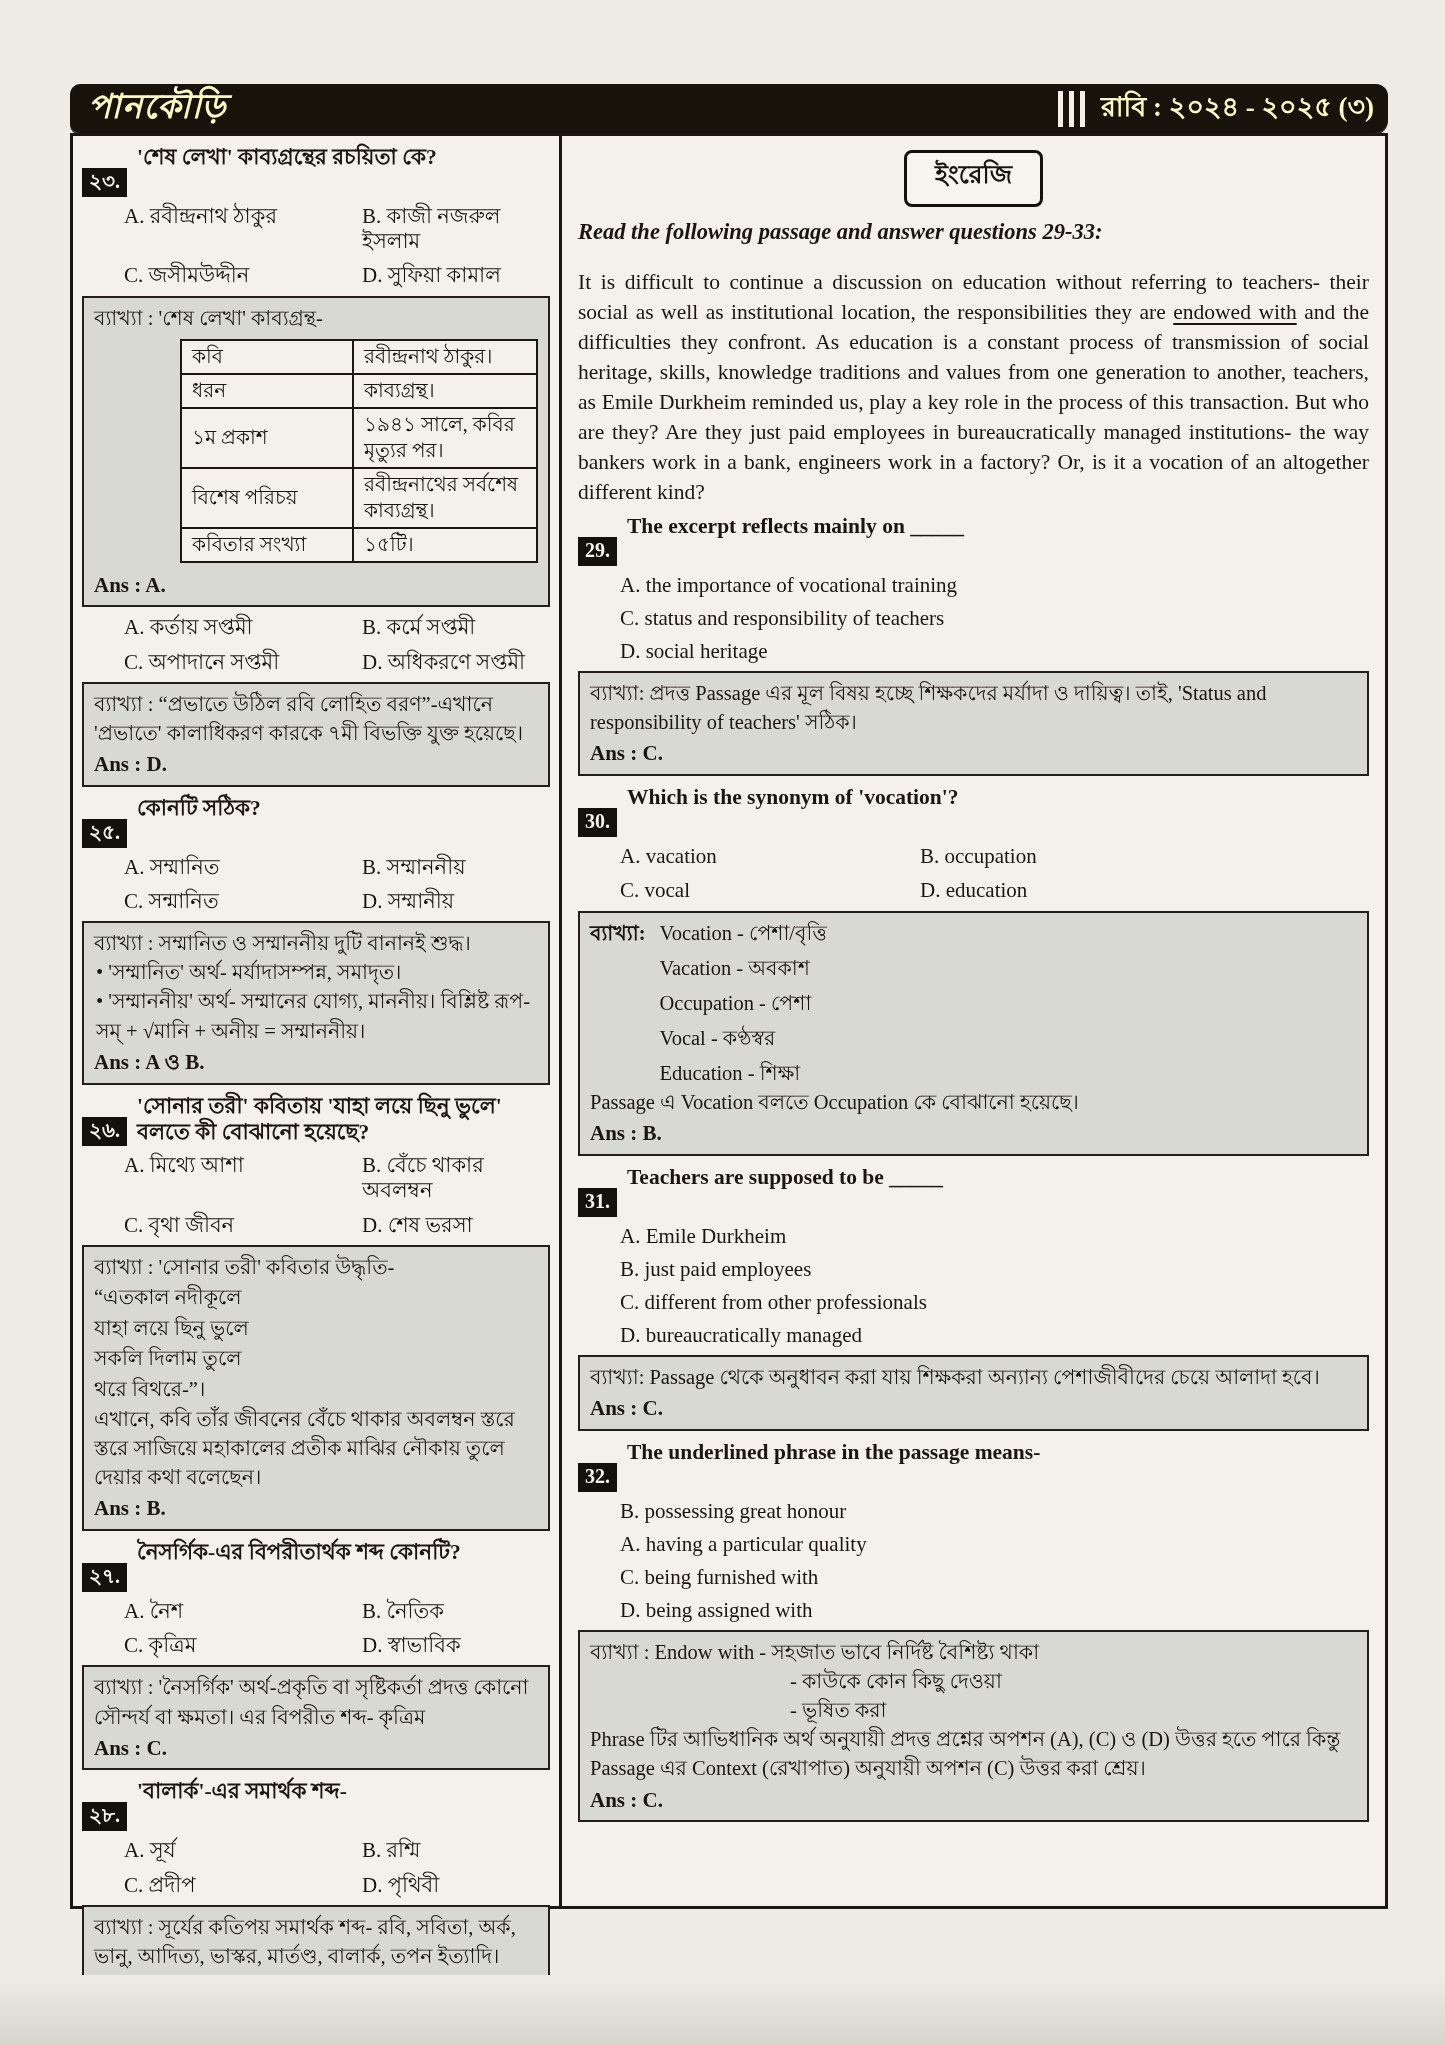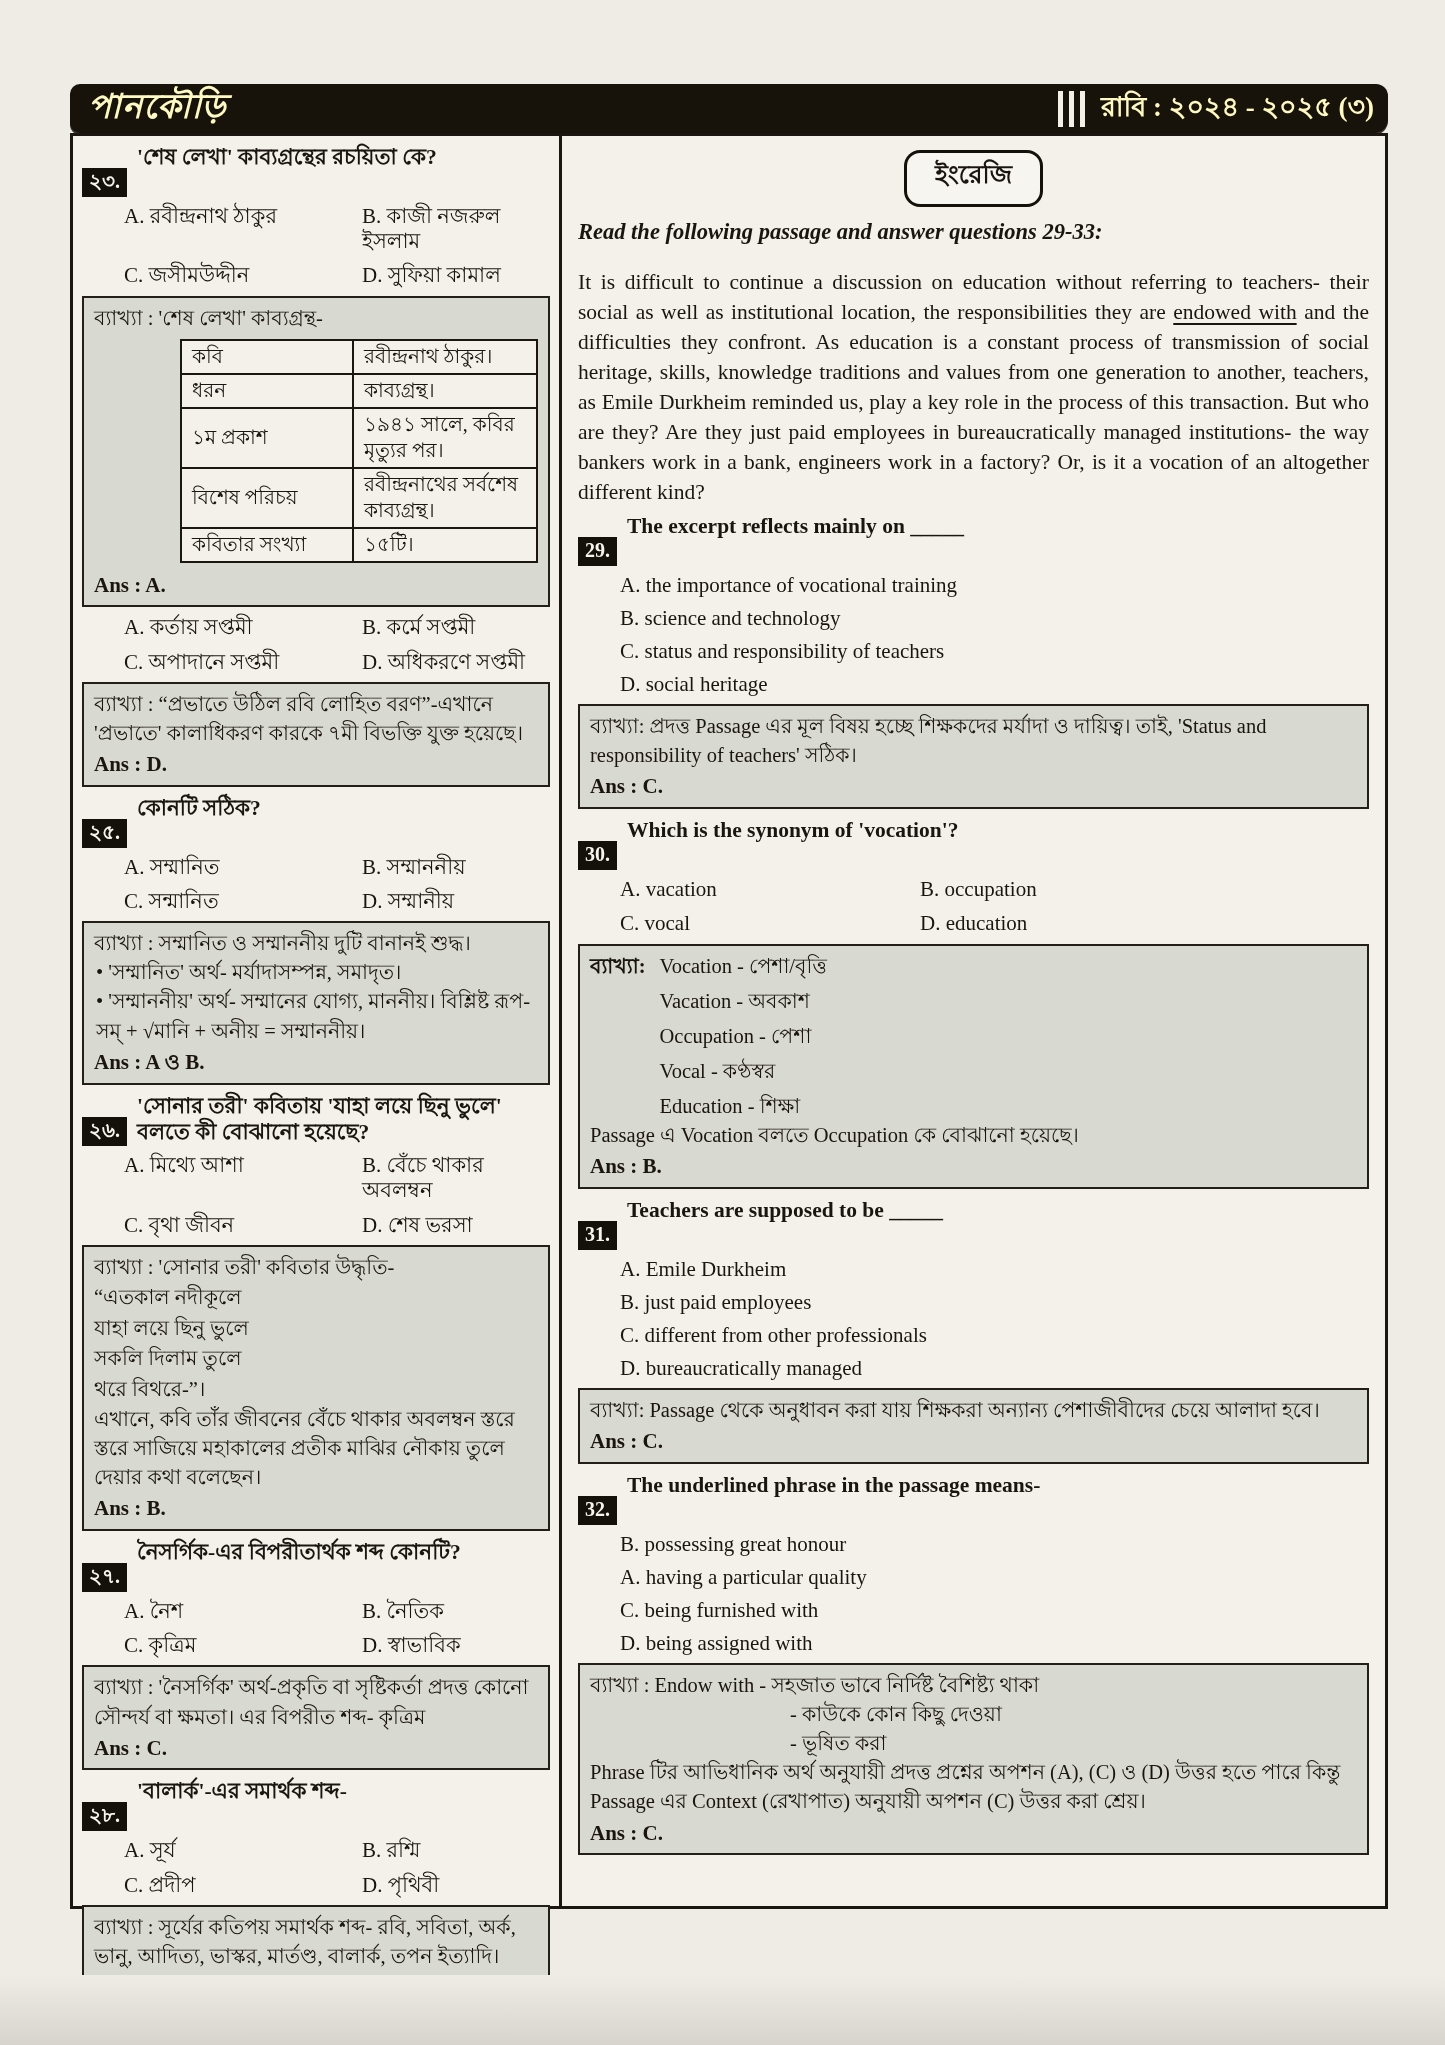--- a/index.html
+++ b/index.html
@@ -42,21 +42,21 @@
   .expl .ans { margin-top:2px; }
   .ans { font-weight:bold; font-size:21px; }
   .kv-table { border-collapse:collapse; margin:6px 0 8px 86px; background:#f3f1ea; }
   .kv-table td { border:2px solid #1b160f; padding:2px 10px 4px; font-size:20px; line-height:1.3;margin-top:17px; }
   .kv-table td.k { width:150px; }
   .verse { line-height:1.5; }
   .bullet { padding-left:2px; }
   .bullet::before { content:"• "; }
   
   .badge-en {
-    width:max-content; margin:2px auto 12px; border:3px solid #14100a; border-radius:16px;
+    width:max-content; margin:2px auto 12px; border:3px solid #14100a; border-radius:8px;
     padding:2px 28px 6px; font-weight:bold; font-size:25px; background:#f7f5ef;
   }
   .instruction { font-weight:bold; font-style:italic; font-size:22.5px; margin-bottom:4px; }
   .passage { text-align:justify; font-size:21.5px; line-height:1.4; margin-bottom:6px; }
   .u { text-decoration:underline; text-underline-offset:4px; }
   .expl-flex { display:flex; gap:14px; }
   .expl-flex .lbl { font-weight:bold; flex:0 0 auto; }
   .expl-list { display:flex; flex-direction:column; gap:6px; }
   .sub { margin-left:200px; }
 </style>
@@ -220,21 +220,20 @@
 
       <p class="passage"><span>It is difficult to continue a discussion on education without referring to teachers- their social as well as institutional location, the responsibilities they are </span><span class="u">endowed with</span><span> and the difficulties they confront. As education is a constant process of transmission of social heritage, skills, knowledge traditions and values from one generation to another, teachers, as Emile Durkheim reminded us, play a key role in the process of this transaction. But who are they? Are they just paid employees in bureaucratically managed institutions- the way bankers work in a bank, engineers work in a factory? Or, is it a vocation of an altogether different kind?</span></p>
 
       <section class="q">
         <div class="qhead">
           <span class="qbadge">29.</span>
           <span class="qtext">The excerpt reflects mainly on _____</span>
         </div>
         <div class="opts1">
           <span>A. the importance of vocational training</span>
-          <span>B. science and technology</span>
           <span>C. status and responsibility of teachers</span>
           <span>D. social heritage</span>
         </div>
         <div class="expl">
           <div>ব্যাখ্যা: প্রদত্ত Passage এর মূল বিষয় হচ্ছে শিক্ষকদের মর্যাদা ও দায়িত্ব। তাই, 'Status and responsibility of teachers' সঠিক।</div>
           <div class="ans">Ans : C.</div>
         </div>
       </section>
 
       <section class="q">

